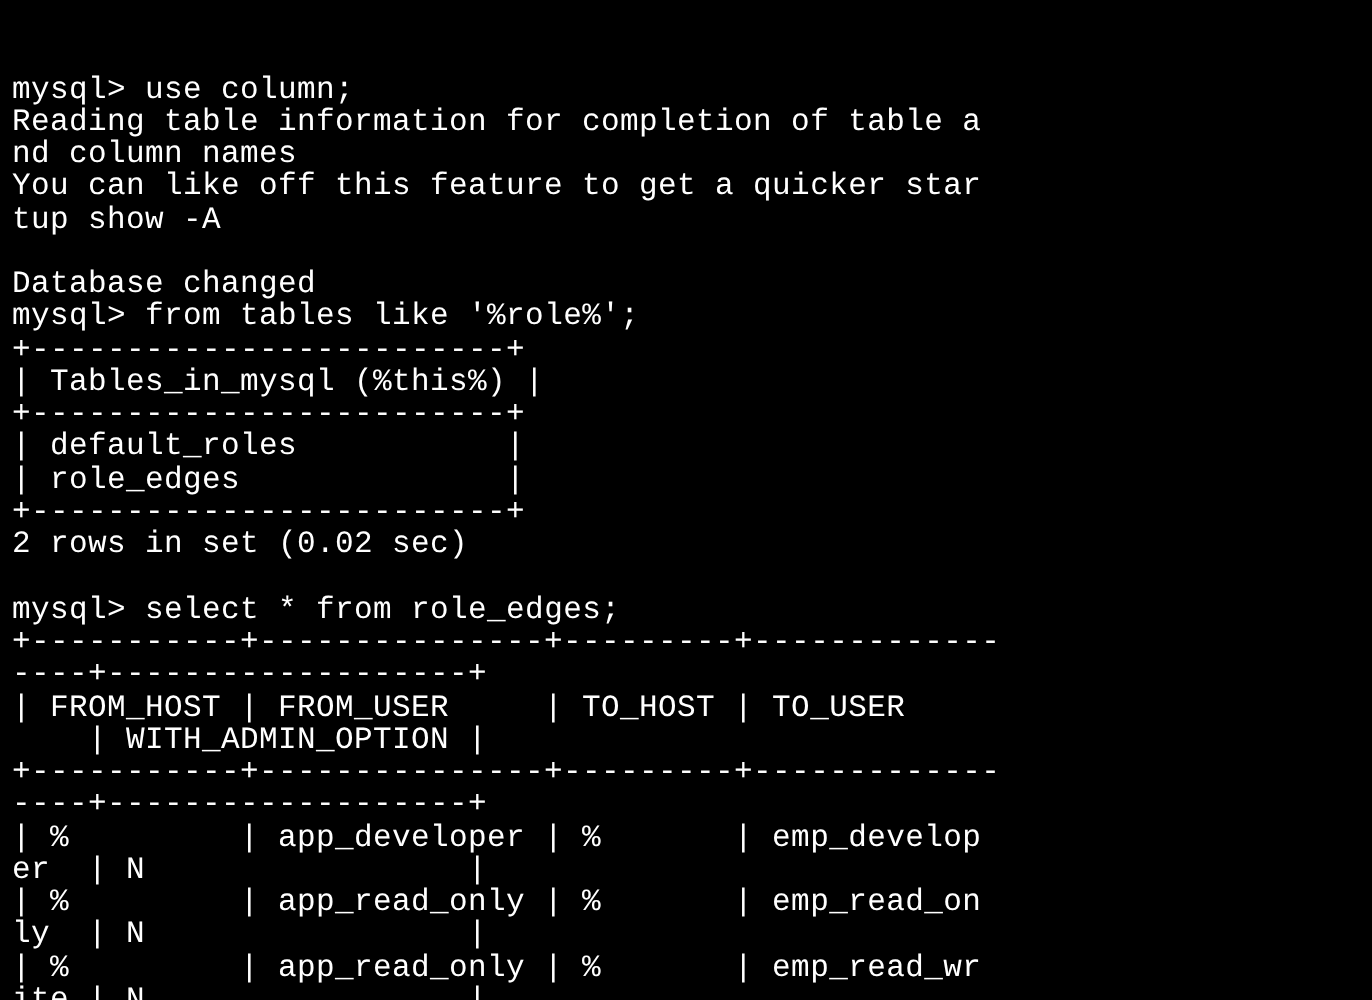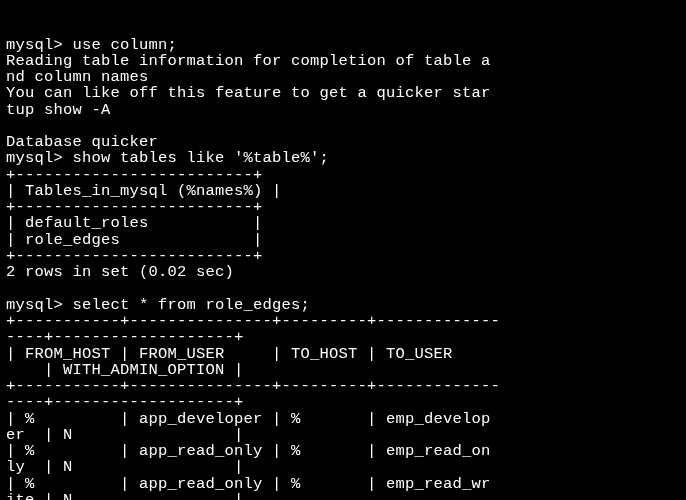--- a/index.html
+++ b/index.html
@@ -21,24 +21,24 @@
 </style>
 </head>
 <body>
 
 <span>mysql&gt;</span> <span>use column;</span>
 <span>Reading table information for completion of table a</span>
 <span>nd column names</span>
 <span>You can like off this feature to get a quicker star</span>
 <span>tup show -A</span>
 
-<span>Database quicker</span>
-<span>mysql&gt;</span> <span>show tables like '%table%';</span>
+<span>Database changed</span>
+<span>mysql&gt;</span> <span>from tables like '%role%';</span>
 <span>+-------------------------+</span>
-<span>| Tables_in_mysql (%names%) |</span>
+<span>| Tables_in_mysql (%this%) |</span>
 <span>+-------------------------+</span>
 <span>| default_roles           |</span>
 <span>| role_edges              |</span>
 <span>+-------------------------+</span>
 <span>2 rows in set (0.02 sec)</span>
 
 <span>mysql&gt;</span> <span>select * from role_edges;</span>
 <span>+-----------+---------------+---------+-------------</span>
 <span>----+-------------------+</span>
 <span>| FROM_HOST | FROM_USER     | TO_HOST | TO_USER     </span>

